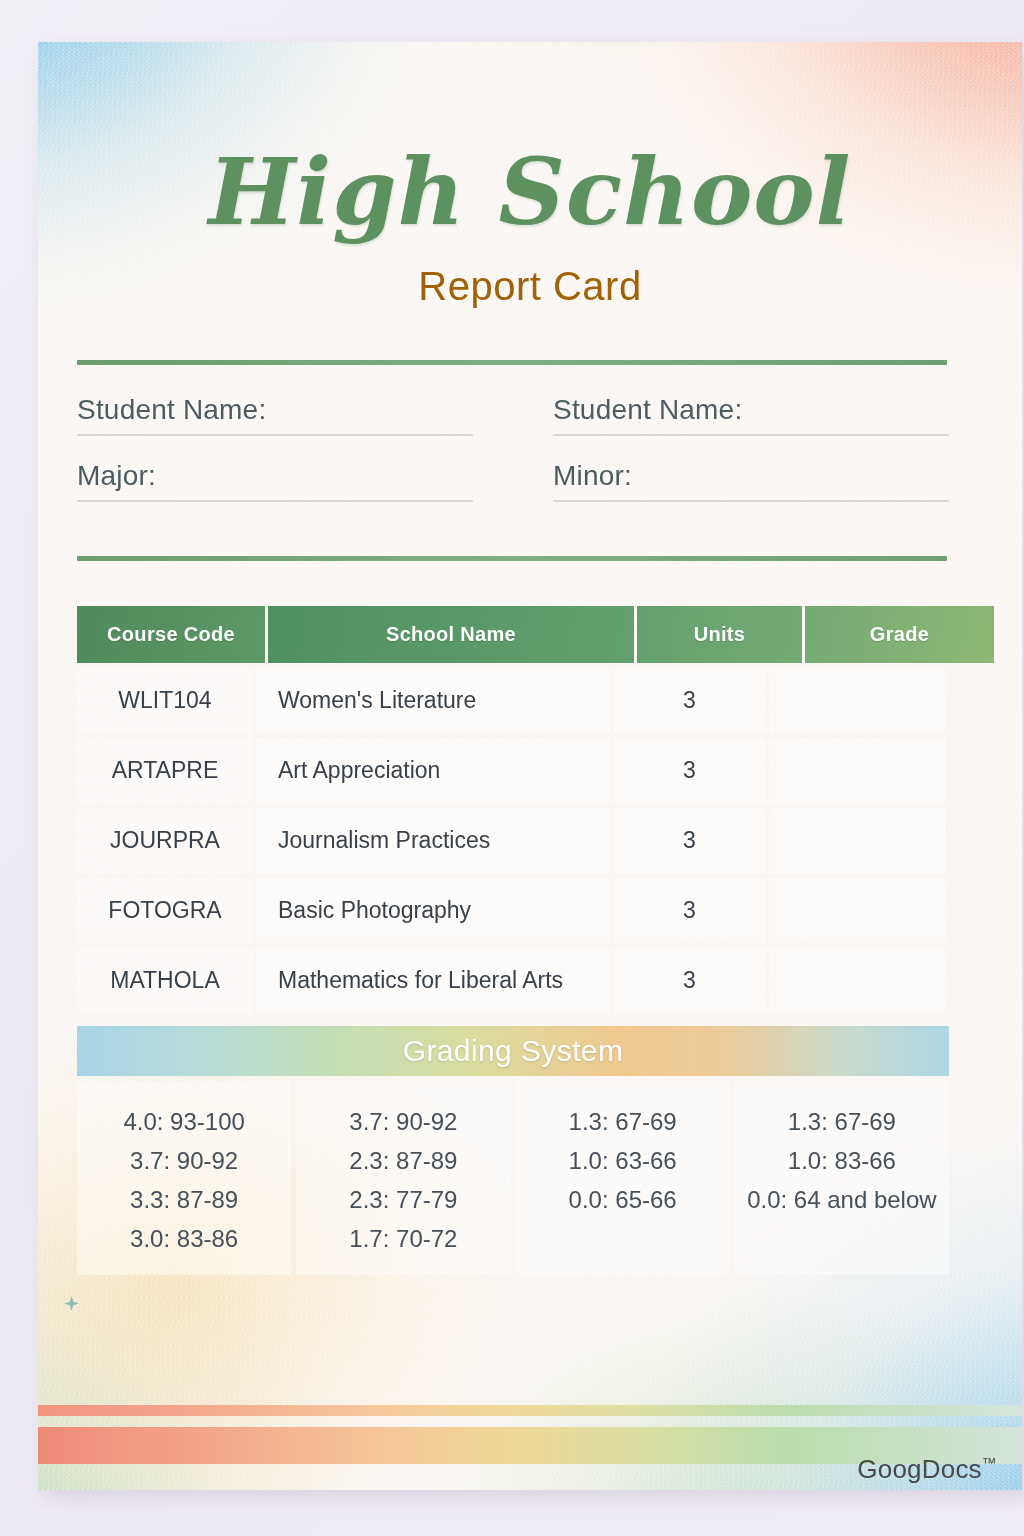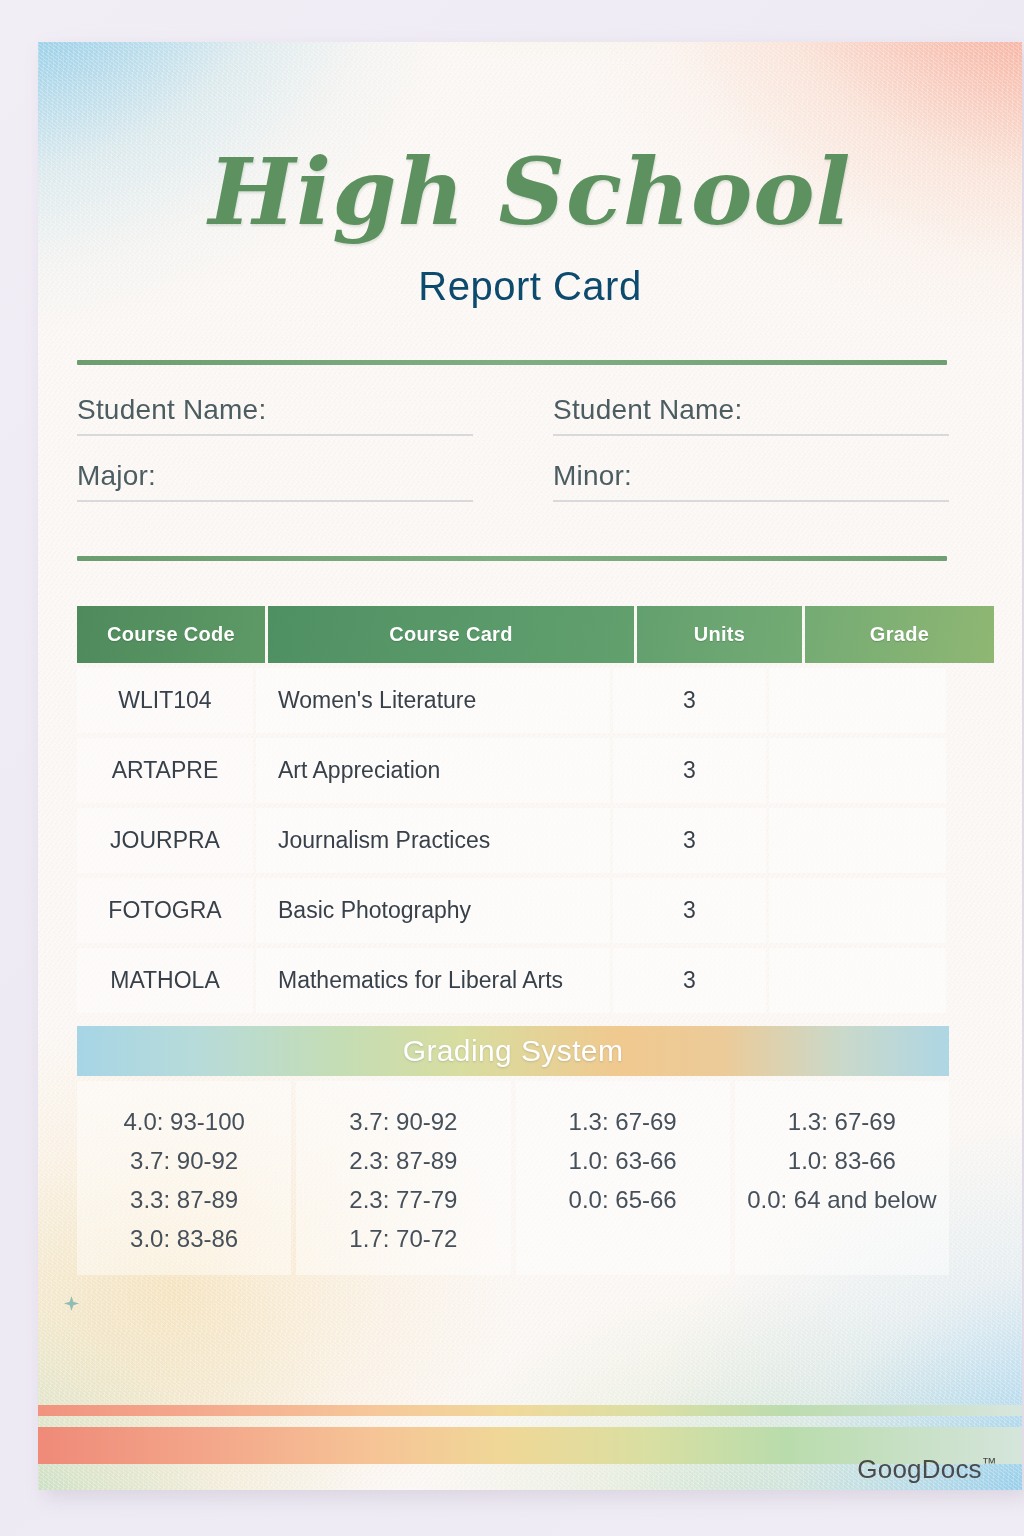--- a/index.html
+++ b/index.html
@@ -119,21 +119,21 @@
     text-shadow: 1px 2px 2px rgba(90,130,95,0.18);
   }
   .subtitle {
     position: absolute;
     left: 0; right: 0;
     top: 222px;
     text-align: center;
     font-size: 40px;
     font-weight: 400;
     letter-spacing: .5px;
-    color: #0c4a6e;
+    color: #a16207;
   }
 
   .rule {
     position: absolute;
     left: 39px;
     width: 870px;
     height: 5px;
     background: linear-gradient(90deg, #6b9d6f 0%, #7fae82 50%, #6f9f73 100%);
     border-radius: 1px;
   }
@@ -351,21 +351,21 @@
             <div class="field-label">Minor:</div>
             <div class="field-line"></div>
           </div>
         </div>
       </div>
 
       <div class="table">
 
         <div class="trow thead">
           <div class="cell c-code">Course Code</div>
-          <div class="cell c-name">Course Card</div>
+          <div class="cell c-name">School Name</div>
           <div class="cell c-unit">Units</div>
           <div class="cell c-grade">Grade</div>
         </div>
 
         <div class="tbody">
           <div class="trow">
             <div class="cell c-code">WLIT104</div>
             <div class="cell c-name">Women's Literature</div>
             <div class="cell c-unit">3</div>
             <div class="cell c-grade"></div>

